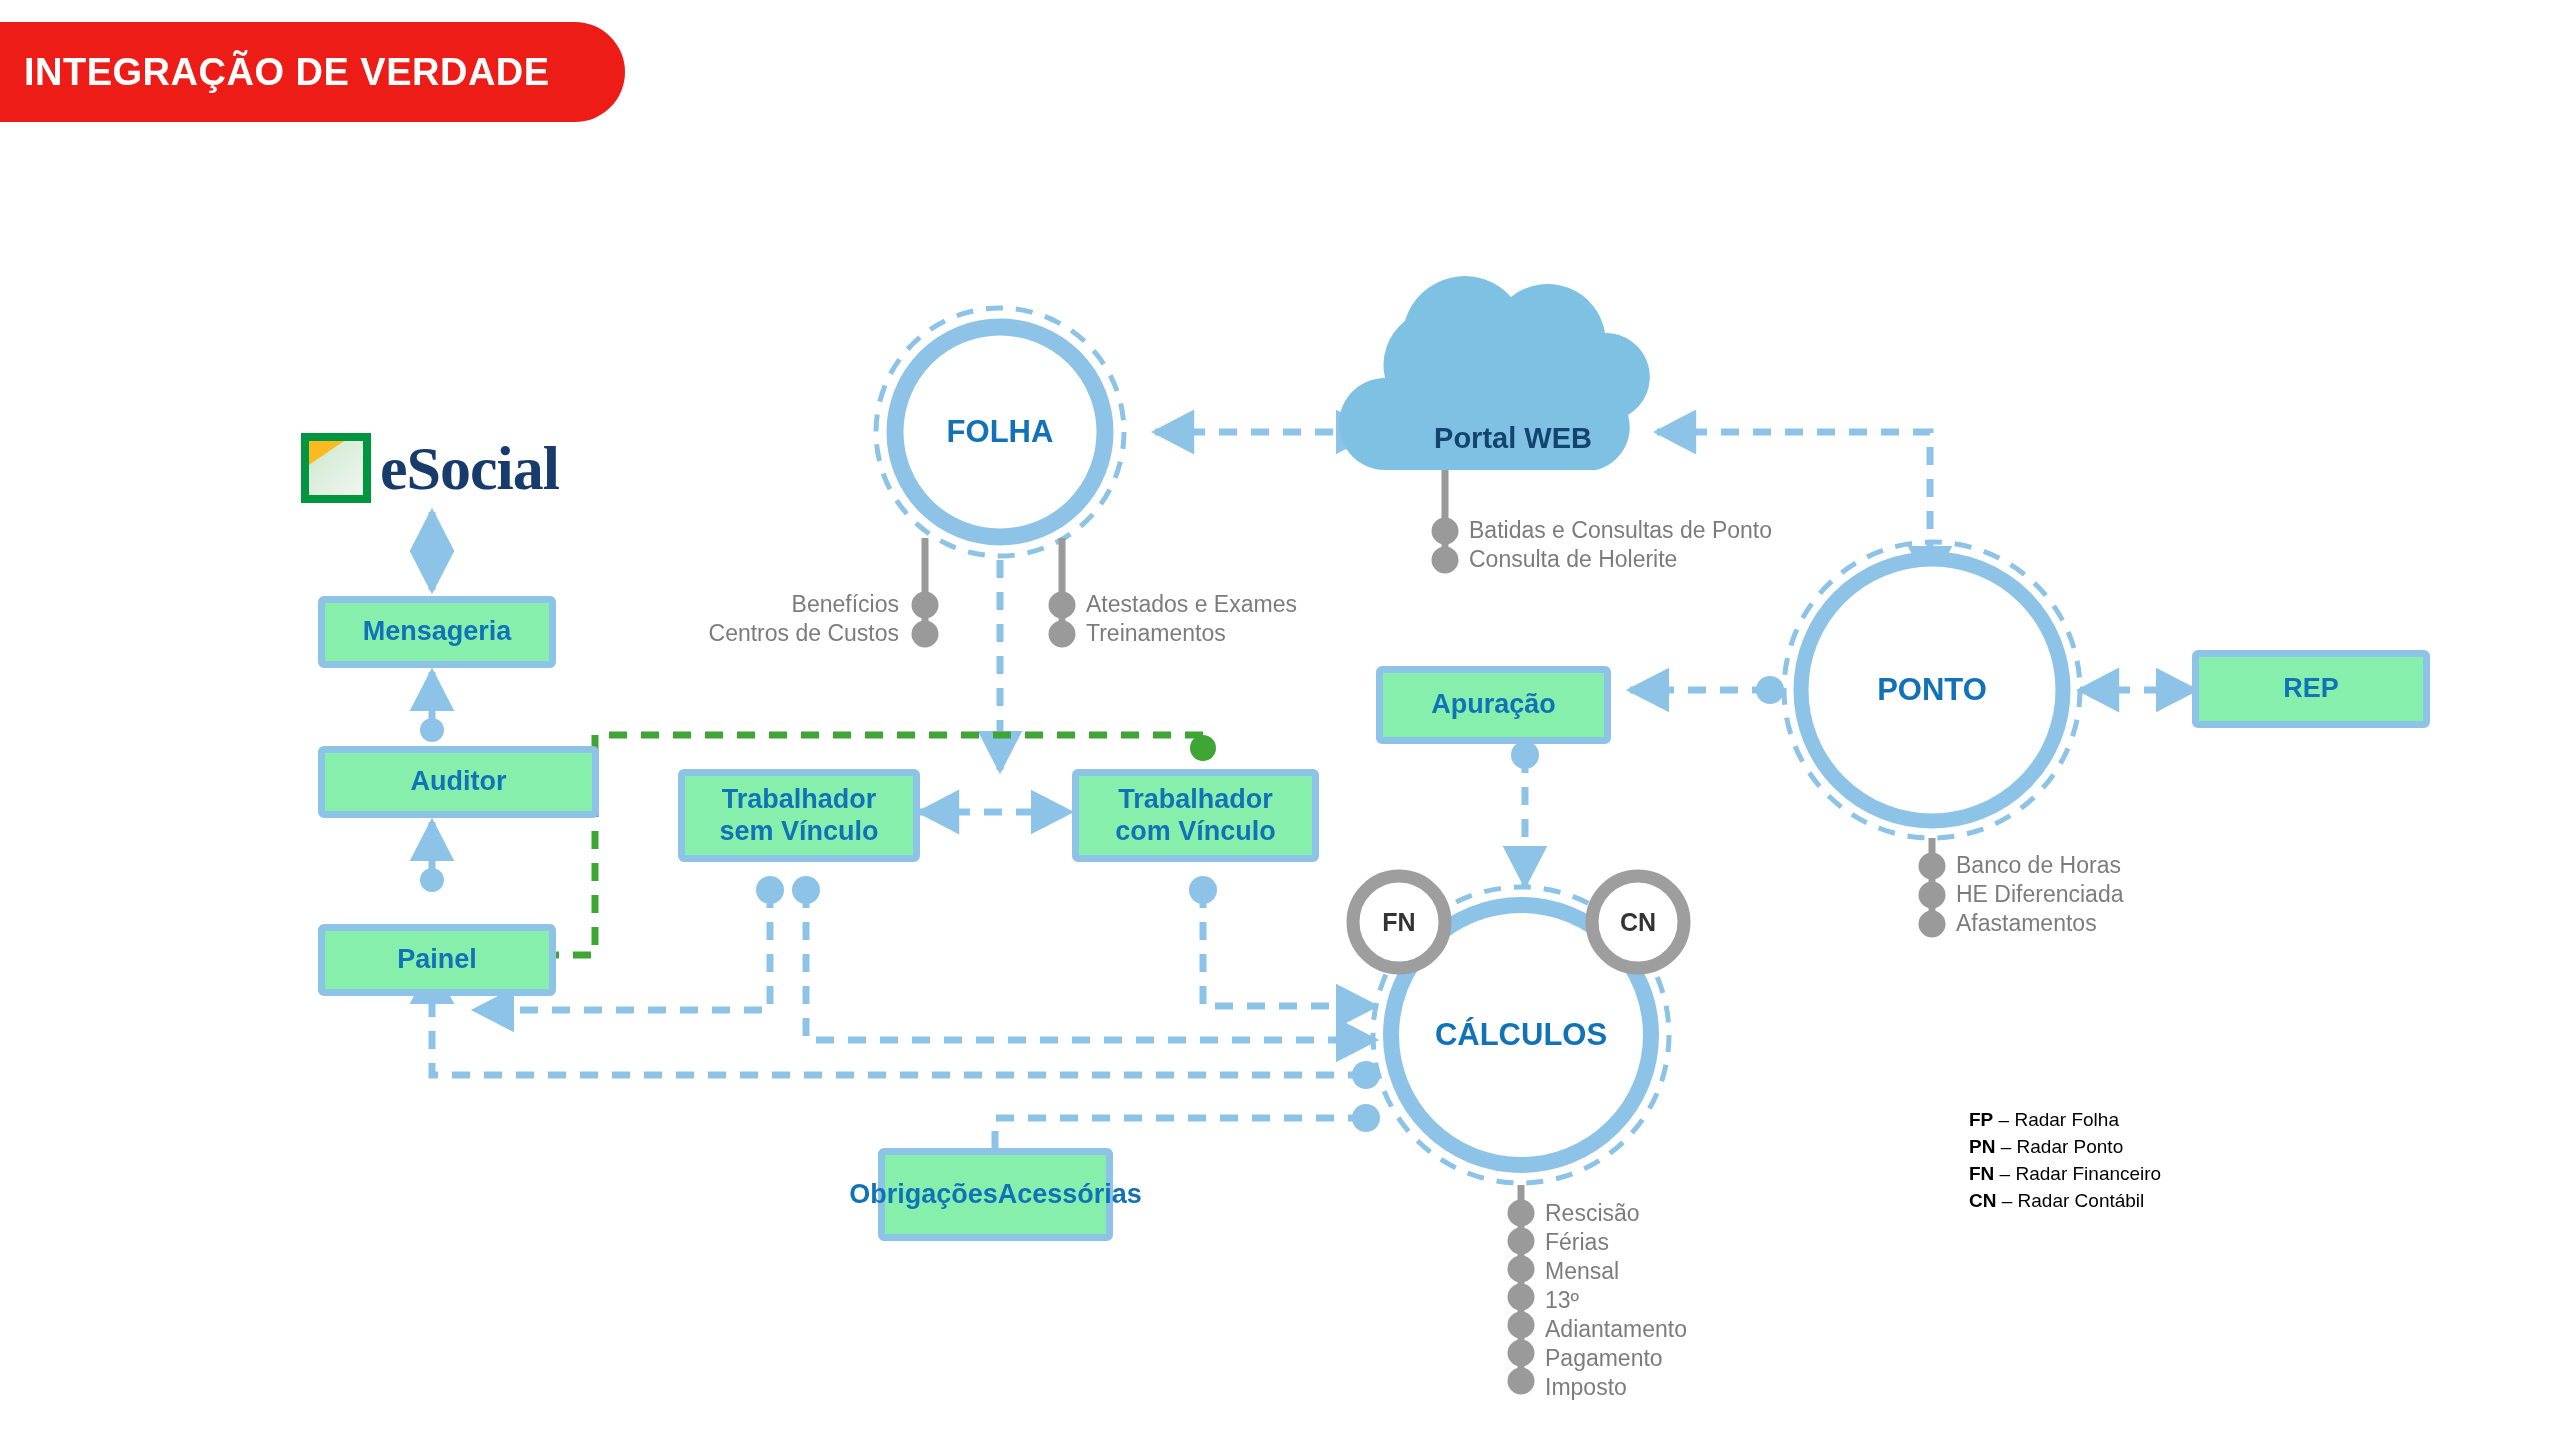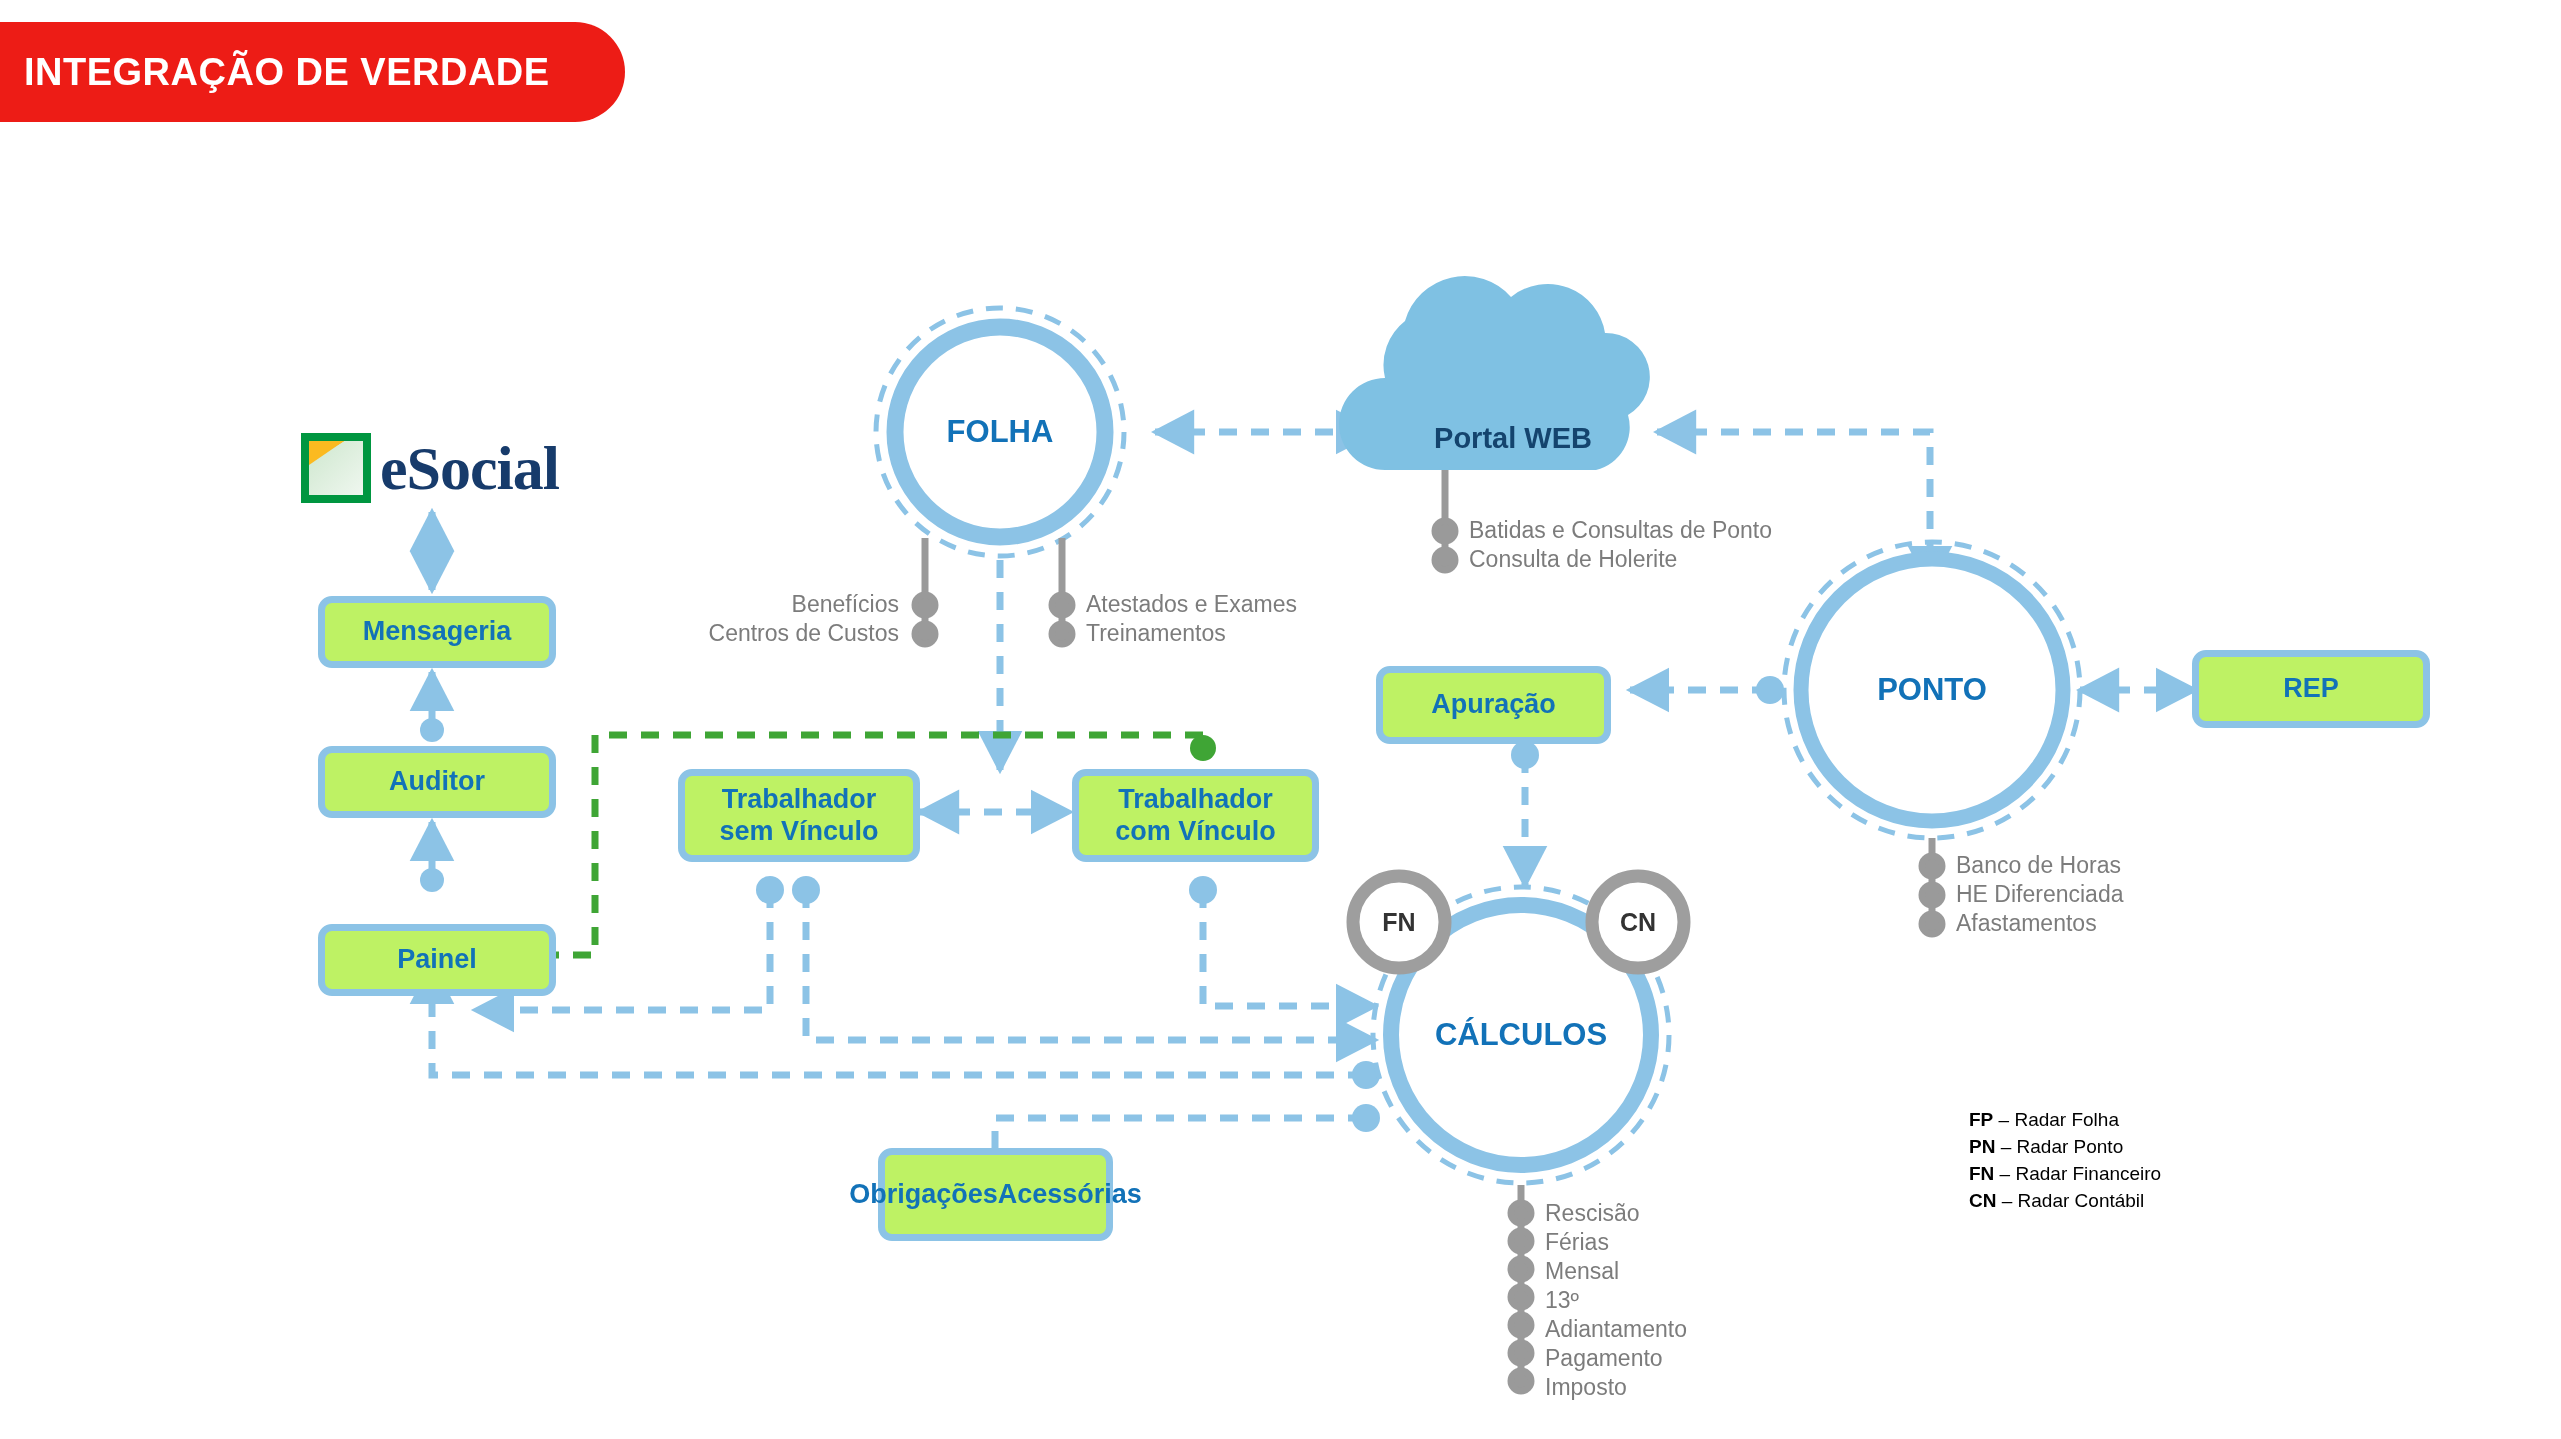--- a/index.html
+++ b/index.html
@@ -13,21 +13,21 @@
     background:#ED1C16;border-radius:0 52px 52px 0;
     display:flex;align-items:center;
   }
   .banner-text{
     color:#ffffff;font-weight:bold;font-size:38px;letter-spacing:.5px;
     padding-left:24px;font-family:"Liberation Sans",sans-serif;
   }
 
   
   .node{
-    position:absolute;background:#bef264;border:7px solid #8CC3E6;border-radius:14px;
+    position:absolute;background:#86efac;border:7px solid #8CC3E6;border-radius:6px;
     display:flex;align-items:center;justify-content:center;text-align:center;
     color:#1272B8;font-weight:bold;font-size:27px;line-height:1.18;
     font-family:"Liberation Sans",sans-serif;box-sizing:border-box;
   }
   .node.two-line{font-size:27px;}
 
   
   .circle-label{
     position:absolute;color:#1272B8;font-weight:bold;font-size:31px;
     font-family:"Liberation Sans",sans-serif;white-space:nowrap;
@@ -221,21 +221,21 @@
       <path d="M9,30 L44,9 L9,9 z" fill="#FBBA20"></path>
       <path d="M9,9 L44,9 L9,33 z" fill="#FBBA20"></path>
     </svg>
     <div class="esocial-word">eSocial</div>
   </div>
 
   <div class="node" style="left:318px;top:596px;width:238px;height:72px;">
     <span>Mensageria</span>
   </div>
 
-  <div class="node" style="left:318px;top:746px;width:238px;height:72px;">
+  <div class="node" style="left:318px;top:746px;width:281px;height:72px;">
     <span>Auditor</span>
   </div>
 
   <div class="node" style="left:318px;top:896px;width:238px;height:72px;margin-top:28px;">
     <span>Painel</span>
   </div>
 
   <div class="node two-line" style="left:678px;top:769px;width:242px;height:93px;flex-direction:column;">
     <span>Trabalhador</span>
     <span>sem Vínculo</span>

